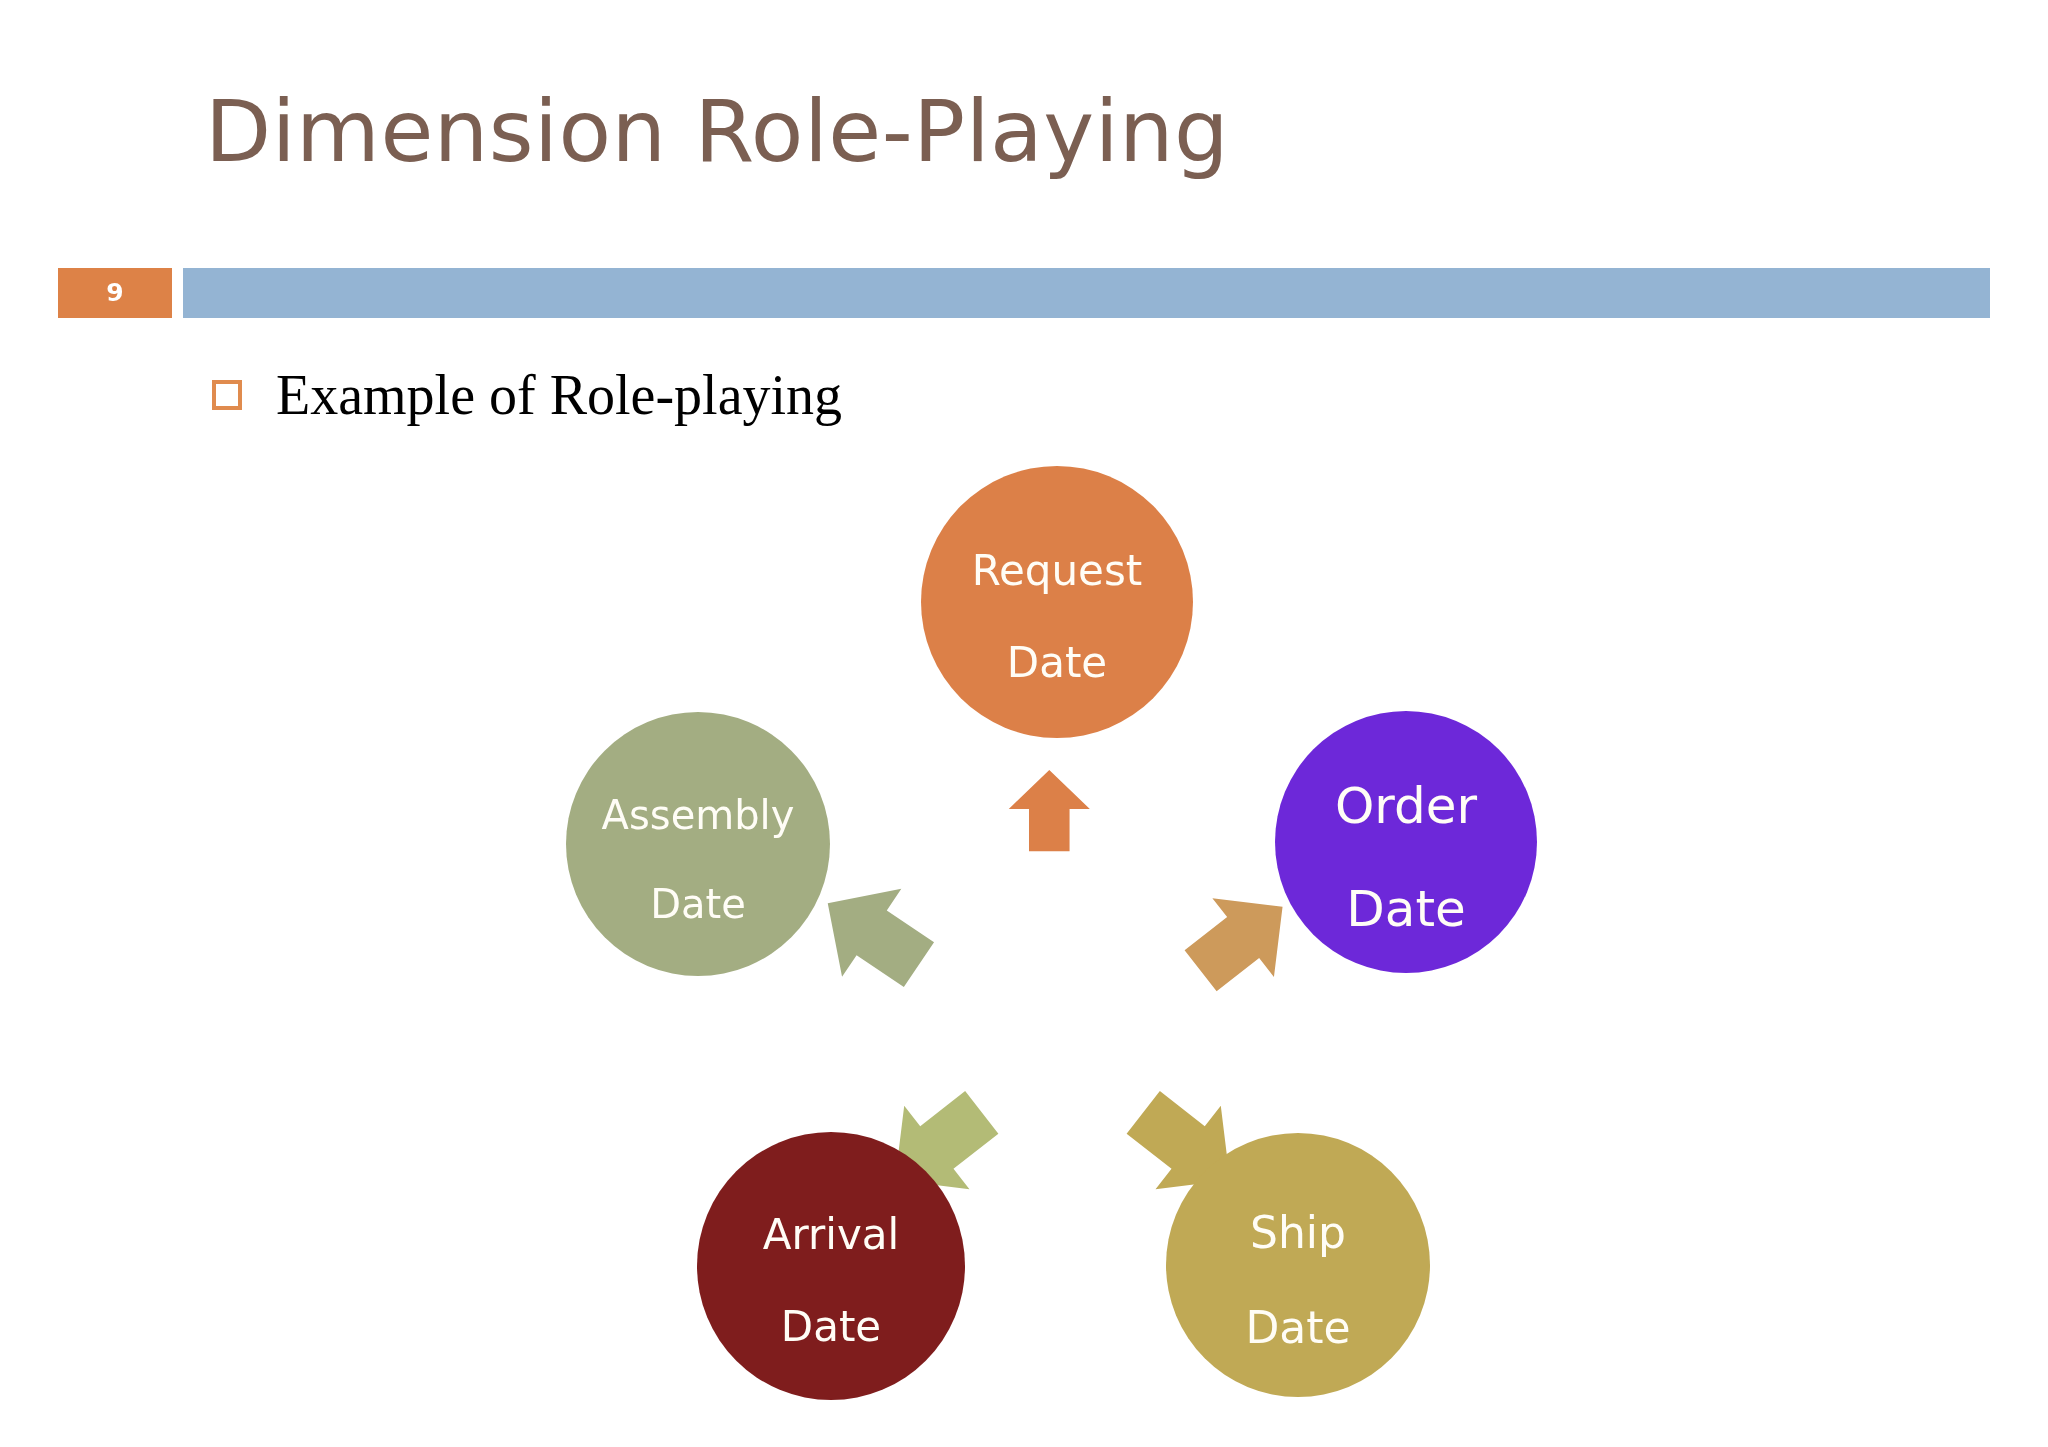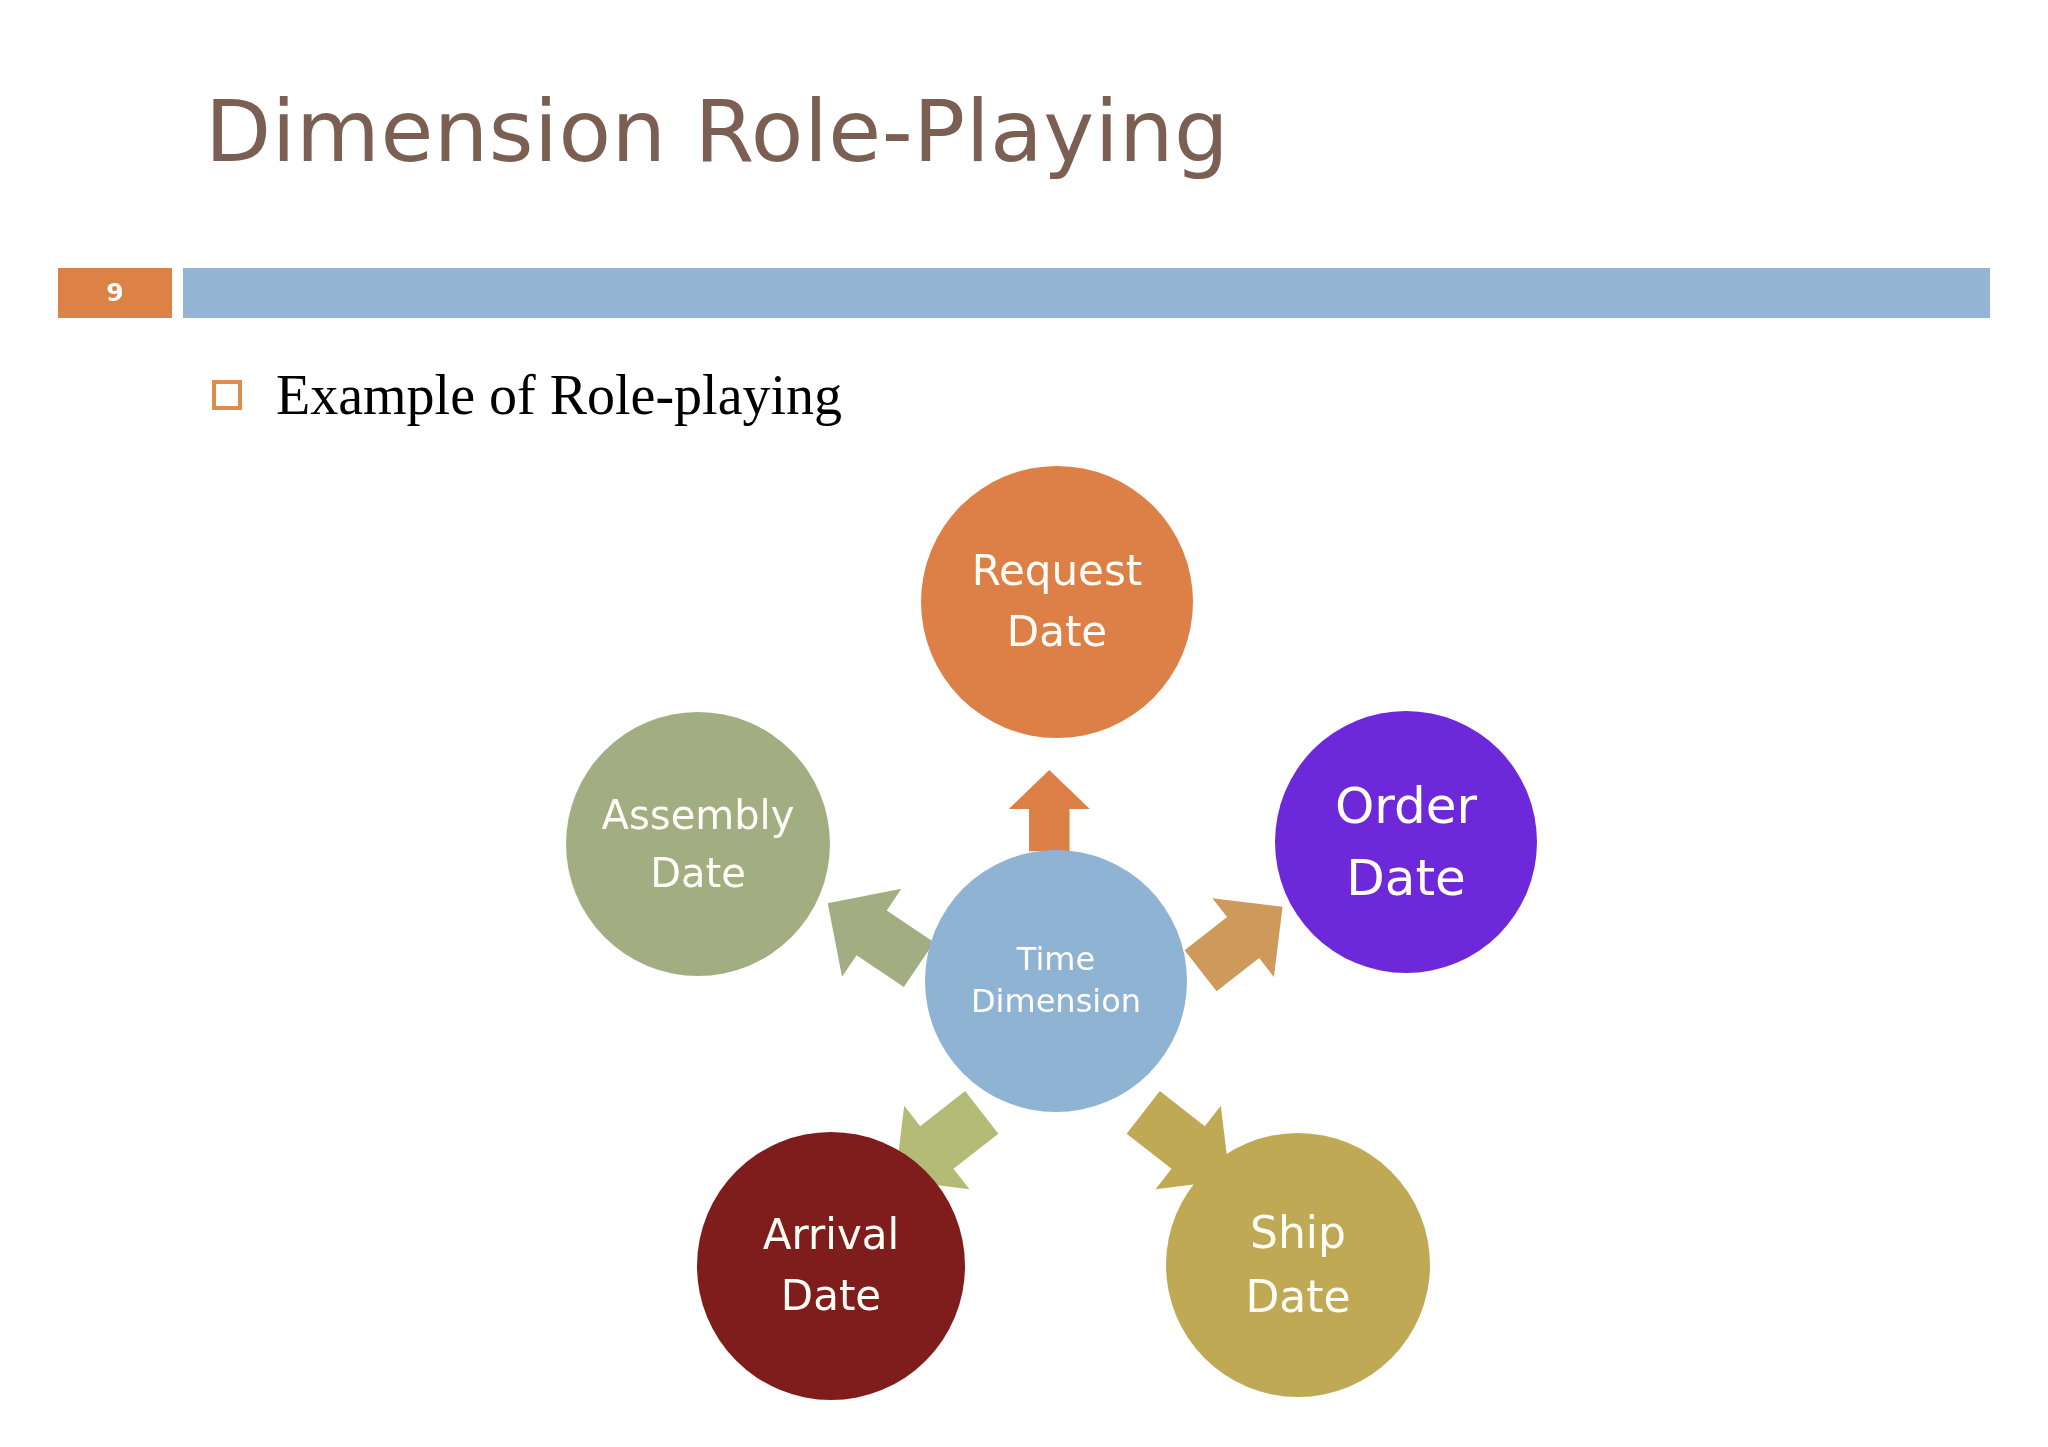--- a/index.html
+++ b/index.html
@@ -109,20 +109,21 @@
     justify-content: center;
     color: #FFFDF6;
     font-family: "DejaVu Sans", sans-serif;
     text-align: center;
     box-sizing: border-box;
   }
   .node-circle .line {
     display: block;
     line-height: 1.45;
     white-space: nowrap;
+    margin-top: 31px;
   }
 
   #node-request {
     left: 921px; top: 36px; width: 272px; height: 272px;
     background: #DC8048; font-size: 42px;
   }
   #node-order {
     left: 1275px; top: 281px; width: 262px; height: 262px;
     background: #6d28d9; font-size: 50px;
   }
@@ -220,18 +221,14 @@
   <div id="node-arrival" class="node-circle">
     <span class="line">Arrival</span>
     <span class="line">Date</span>
   </div>
 
   <div id="node-assembly" class="node-circle">
     <span class="line">Assembly</span>
     <span class="line">Date</span>
   </div>
 
-  <div id="node-time" class="node-circle">
-    <span class="line">Time</span>
-    <span class="line">Dimension</span>
-  </div>
 
 </div>
 
 </body></html>

